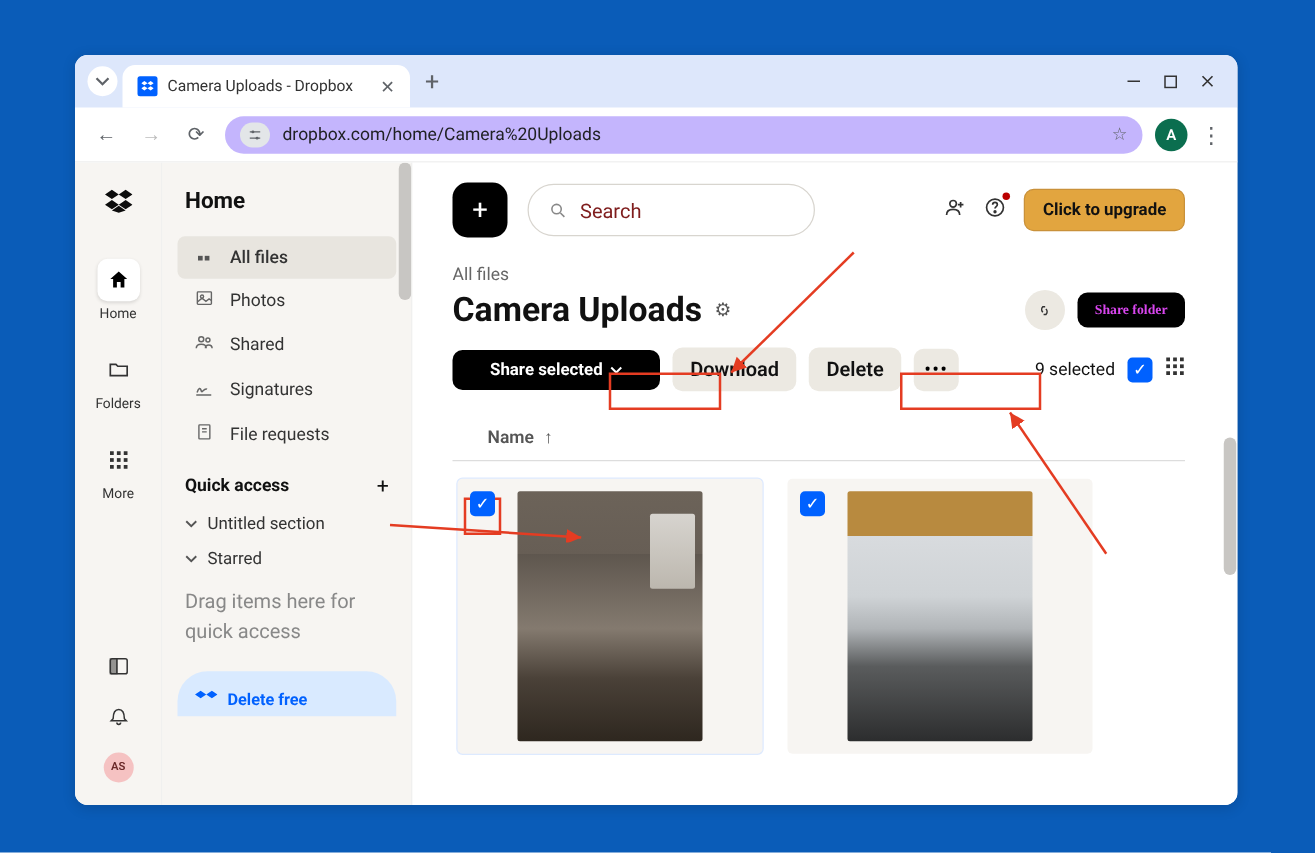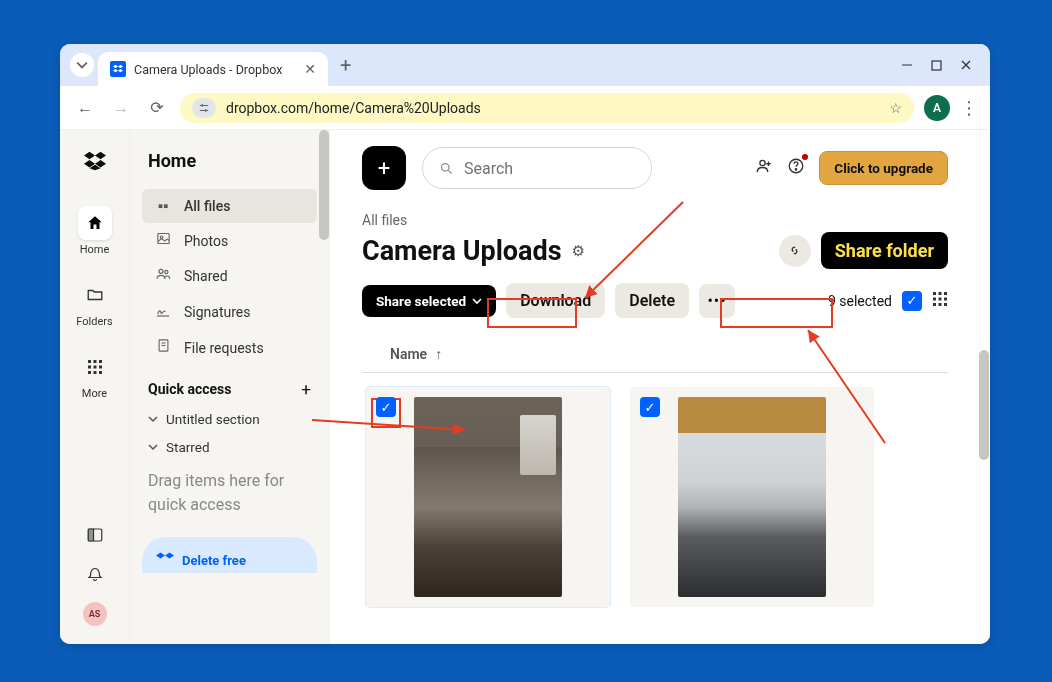--- a/index.html
+++ b/index.html
@@ -15,21 +15,21 @@
     .tab-title { font-size: 12.5px; color:#333; flex:1; }
     .tab-close { color:#5f6368; font-size:14px; cursor:pointer; }
     .newtab { color:#5f6368; margin: 0 0 9px 12px; font-size: 20px; cursor:pointer; }
     .win-controls { position:absolute; right:8px; top:0; display:flex; gap:18px; height:42px; align-items:center; padding-right:10px;}
     .win-controls span { color:#333; cursor:pointer; }
     
     
     .urlrow { height: 44px; background:#fff; display:flex; align-items:center; padding: 0 12px; gap: 10px; border-bottom: 1px solid #eee;}
     .nav-icon { width:26px; text-align:center; color:#5f6368; cursor:pointer; font-size:16px;}
     .nav-icon.disabled { color:#bcbcbc; }
-    .urlbar { flex:1; height: 30px; background:#fef9c3; border-radius: 15px; display:flex; align-items:center; padding:0 12px; gap:10px; color:#202124; font-size:14px;}
+    .urlbar { flex:1; height: 30px; background:#c4b5fd; border-radius: 15px; display:flex; align-items:center; padding:0 12px; gap:10px; color:#202124; font-size:14px;}
     .url-lock { color:#5f6368; font-size:13px; background:#e3e6e8; width:24px; height:20px; border-radius:10px; display:flex; align-items:center; justify-content:center; }
     .url-star { margin-left:auto; color:#5f6368; }
     .avatar-chrome { width:26px; height:26px; border-radius:50%; background:#0b6e4f; color:#fff; display:flex; align-items:center; justify-content:center; font-size:12px; font-weight:600; }
     .kebab-chrome { color:#5f6368; font-size:18px; cursor:pointer; }
     
     
     .content { flex:1; display:flex; overflow:hidden; position:relative; }
     
     
     .rail { width:70px; background:#f7f5f2; border-right:1px solid #eee; display:flex; flex-direction:column; align-items:center; padding-top:20px; gap:10px; position:relative;}
@@ -53,36 +53,36 @@
     .sb-section { padding: 14px 6px 6px; font-size:14px; font-weight:700; color:#111; display:flex; justify-content:space-between; align-items:center;}
     .sb-collapse { display:flex; align-items:center; gap:8px; padding:6px 6px; font-size:13.5px; color:#333; cursor:pointer;}
     .sb-hint { padding: 8px 6px; font-size:16px; color:#888; line-height:1.5;}
     .explore { margin-top:12px; background:#d9eaff; border-radius:24px 24px 0 0; padding: 14px 14px 4px; font-size:13px; font-weight:700; color:#0061ff; display:flex; align-items:center; gap:8px;}
     
     
     .main { flex:1; position:relative; background:#fff; padding: 16px 42px 0 32px; overflow:hidden;}
     .main-scrollthumb { position:absolute; right:1px; top:220px; width:10px; height:110px; background:#c8c6c3; border-radius:5px; }
     .topbar { display:flex; align-items:center; gap:16px;}
     .plusbtn { width:44px; height:44px; background:#000; border-radius:12px; color:#fff; display:flex; align-items:center; justify-content:center; font-size:22px; cursor:pointer;}
-    .search { flex: 0 0 230px; height:42px; border:1px solid #d8d5cf; border-radius:22px; display:flex; align-items:center; padding:0 16px; gap:10px; color:#737373;}
+    .search { flex: 0 0 230px; height:42px; border:1px solid #d8d5cf; border-radius:22px; display:flex; align-items:center; padding:0 16px; gap:10px; color:#7f1d1d;}
     .topbar-right { margin-left:auto; display:flex; align-items:center; gap:14px;}
     .icbtn { color:#333; font-size:17px; position:relative; cursor:pointer;}
     .dot { position:absolute; top:-3px; right:-3px; width:6px; height:6px; background:#b00; border-radius:50%;}
     .upgrade { background:#e2a53f; padding: 8px 14px; border-radius:8px; font-size:13.5px; font-weight:700; color:#111; cursor:pointer; border:1px solid #c9913a;}
     
     .breadcrumb { margin-top:22px; font-size:14px; color:#666;}
     .headerrow { display:flex; align-items:center; margin-top:4px;}
     .foldername { font-size:27px; font-weight:700; color:#111;}
     .gear { margin-left:10px; color:#555; font-size:15px; cursor:pointer;}
     .headerrow-right { margin-left:auto; display:flex; align-items:center; gap:10px;}
     .linkround { width:32px; height:32px; border-radius:16px; background:#ece9e2; display:flex; align-items:center; justify-content:center; font-size:15px; cursor:pointer;}
-    .sharefolder { background:#000; color:#fde047; padding:8px 14px; border-radius:8px; font-size:18px; font-weight:700; cursor:pointer;}
+    .sharefolder { background:#000; color:#d946ef; padding:8px 14px; border-radius:8px; font-size:11px; font-weight:700; cursor:pointer;font-family:Liberation Serif, serif;}
     
     .actionrow { display:flex; align-items:center; gap:10px; margin-top:14px;}
-    .blkbtn { background:#000; color:#fff; padding:8px 14px; border-radius:8px; font-size:13.5px; font-weight:700; display:flex; align-items:center; gap:6px; cursor:pointer;}
+    .blkbtn { background:#000; color:#fff; padding:8px 30px; border-radius:8px; font-size:13.5px; font-weight:700; display:flex; align-items:center; gap:6px; cursor:pointer;}
     .lightbtn { background:#ece9e2; color:#111; padding:8px 14px; border-radius:8px; font-size:16px; font-weight:600; cursor:pointer;}
     .morebtn { background:#ece9e2; width:36px; height:34px; border-radius:8px; display:flex; align-items:center; justify-content:center; font-size:16px; letter-spacing:1px; cursor:pointer;}
     .actionrow-right { margin-left:auto; display:flex; align-items:center; gap:10px;}
     .selcount { font-size:14px; color:#111;}
     .checkall { width:20px; height:20px; background:#0061ff; border-radius:4px; display:flex; align-items:center; justify-content:center; color:#fff; font-size:13px; cursor:pointer;}
     .gridview { color:#333; font-size:17px; cursor:pointer;}
     
     .tablehead { margin-top:28px; padding:0 0 10px 28px; border-bottom:1px solid #ddd; font-size:14px; color:#555; font-weight:600;}
     .tablehead .arrow { margin-left:8px;}
     

